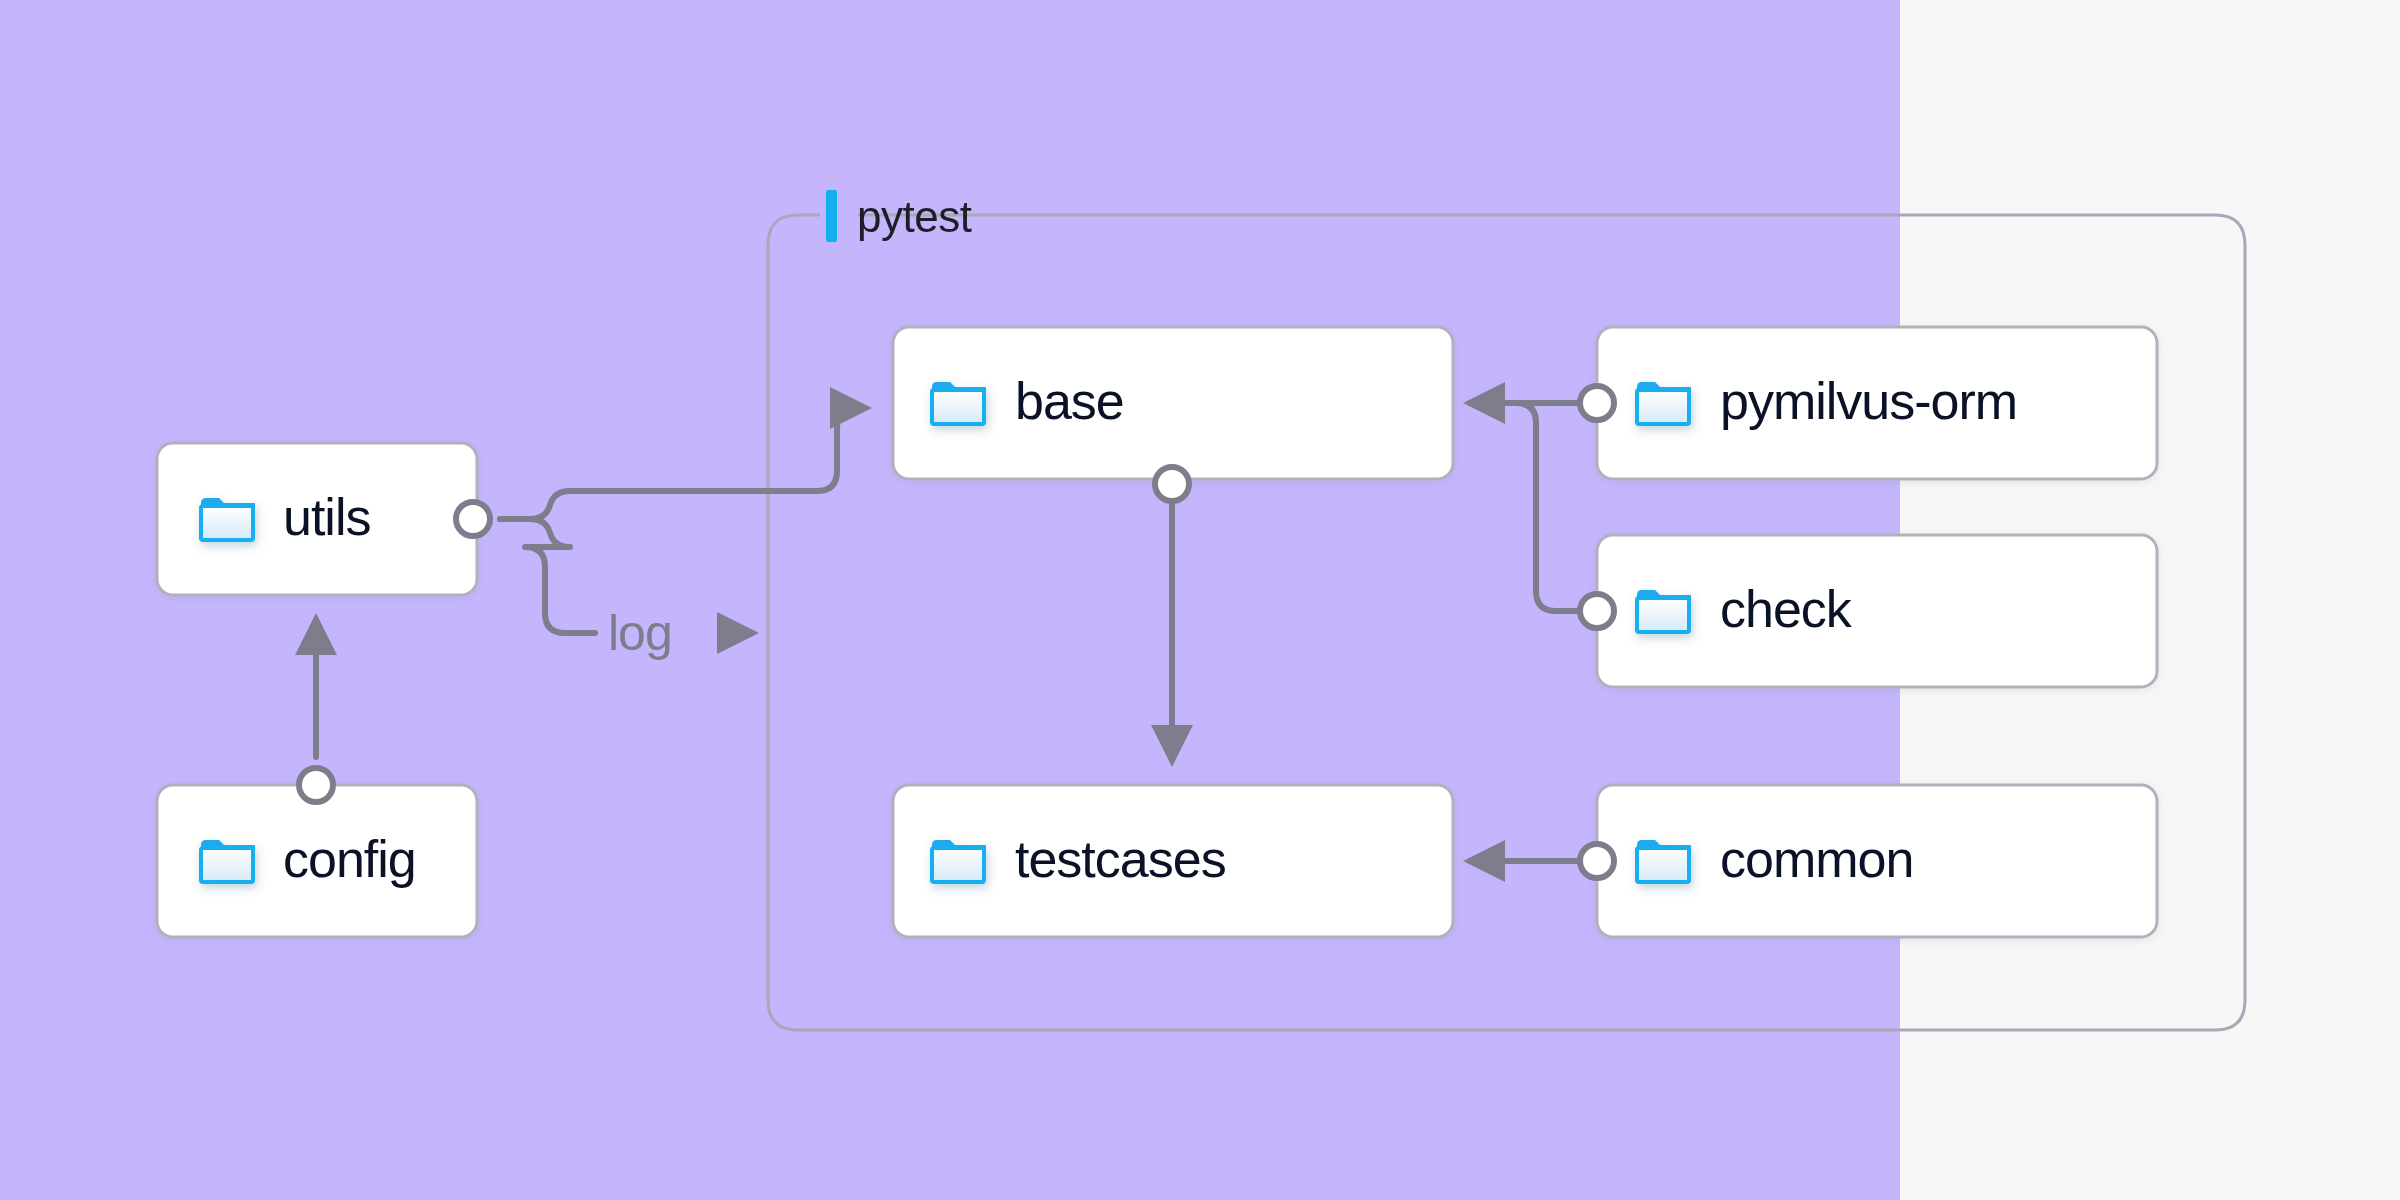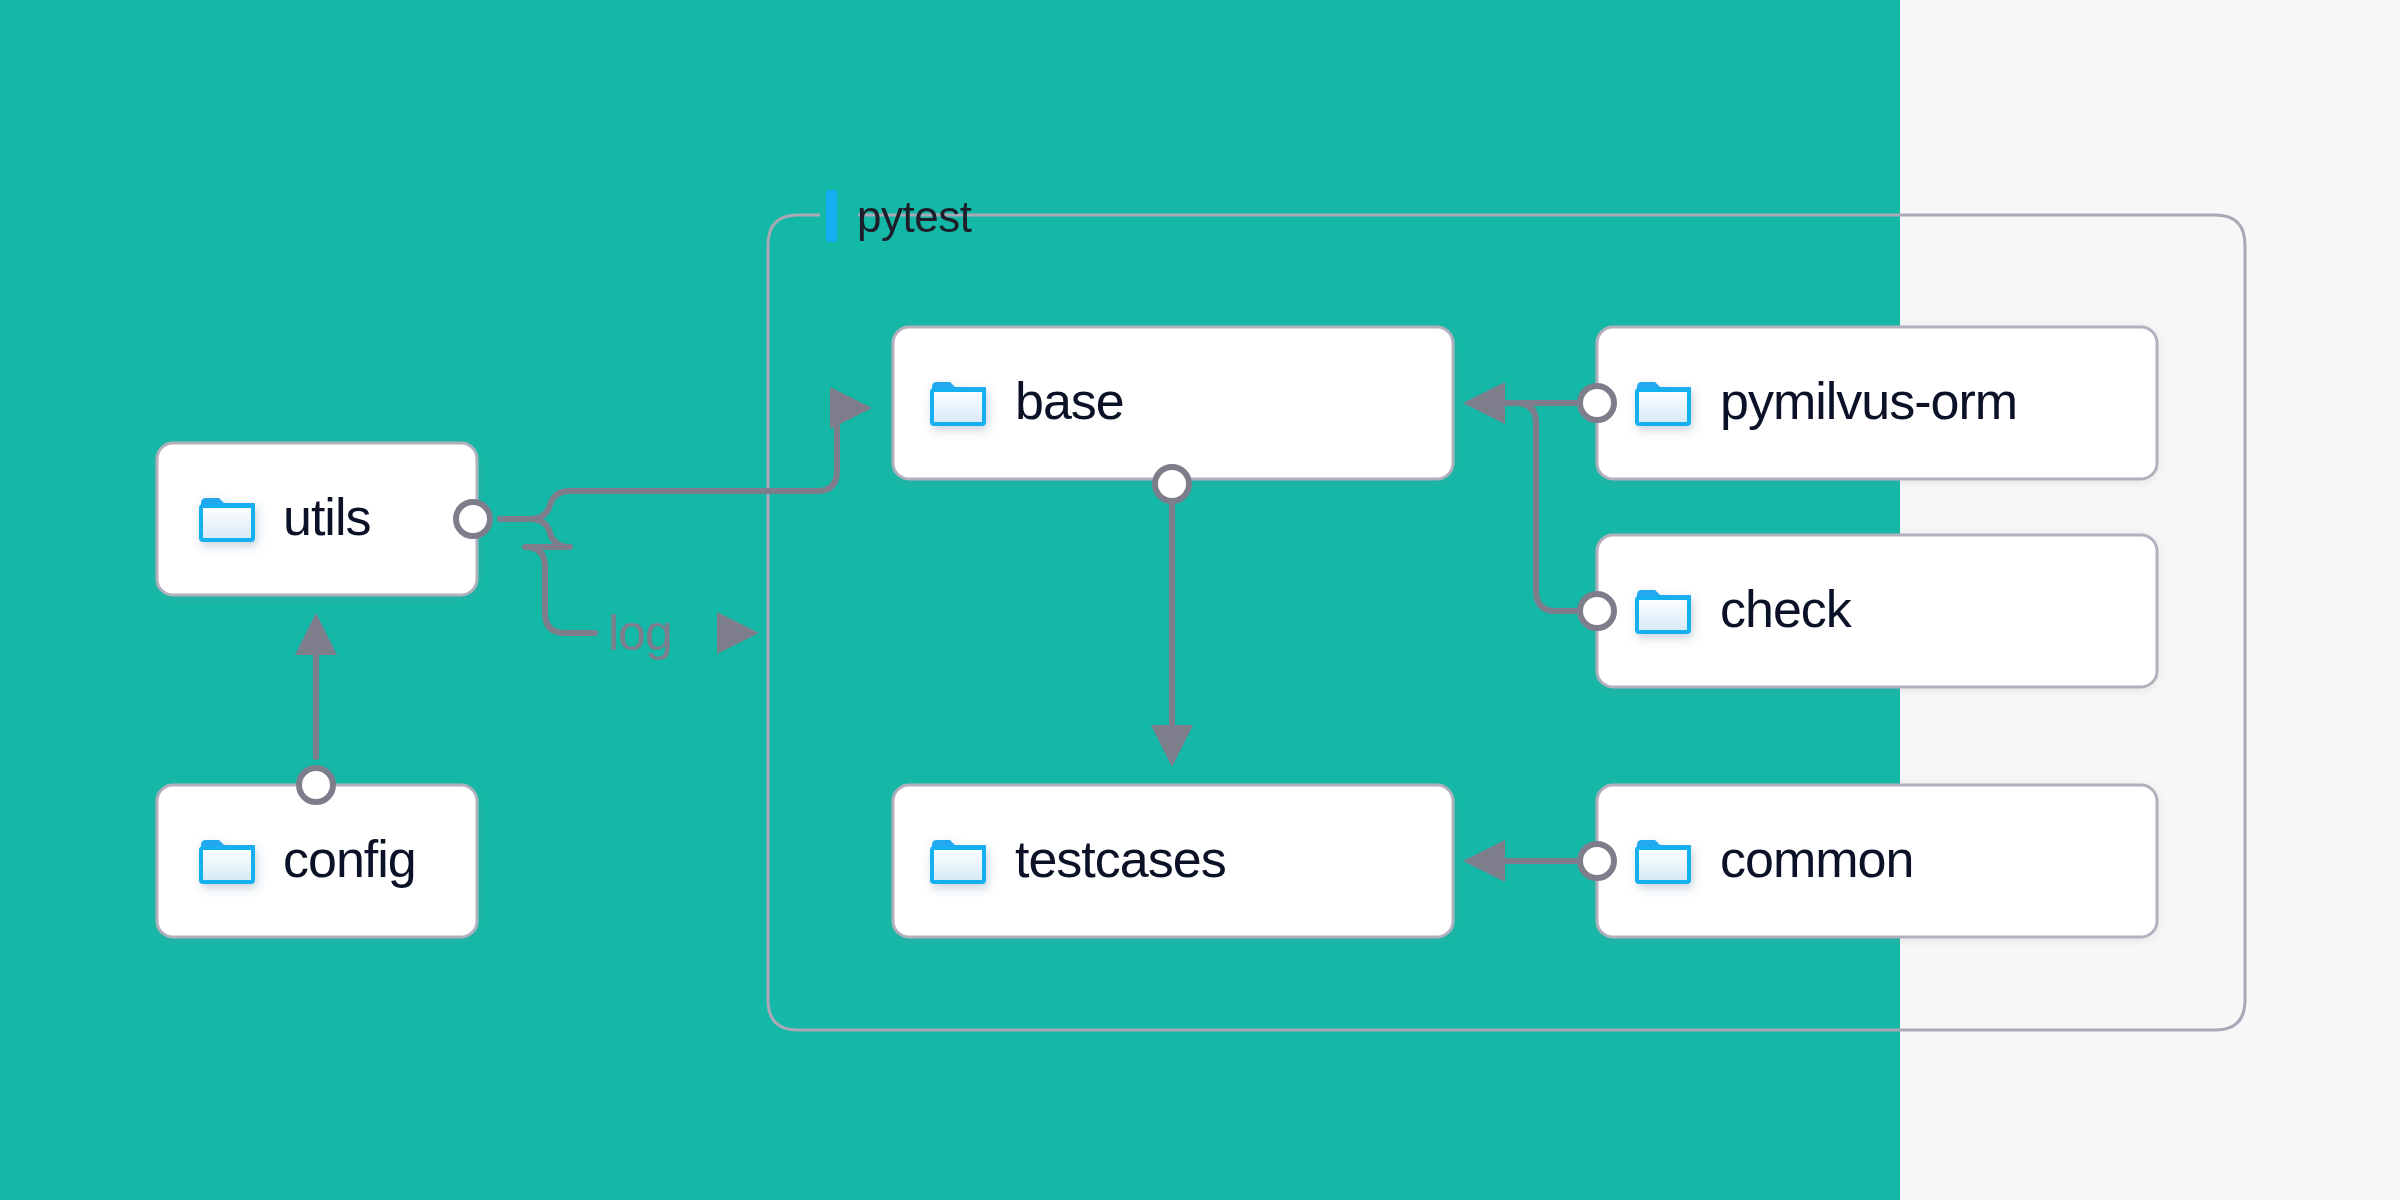--- a/index.html
+++ b/index.html
@@ -10,21 +10,21 @@
   body {
     width: 2400px;
     height: 1200px;
     font-family: "Liberation Sans", sans-serif;
     overflow: hidden;
   }
   #stage {
     position: relative;
     width: 1900px;
     height: 1200px;
-    background: #14b8a6;
+    background: #c4b5fd;
   }
   svg.diagram {
     position: absolute;
     top: 0;
     left: 0;
     width: 2400px;
     height: 1200px;
     display: block;
   }
   .grp-rect {

